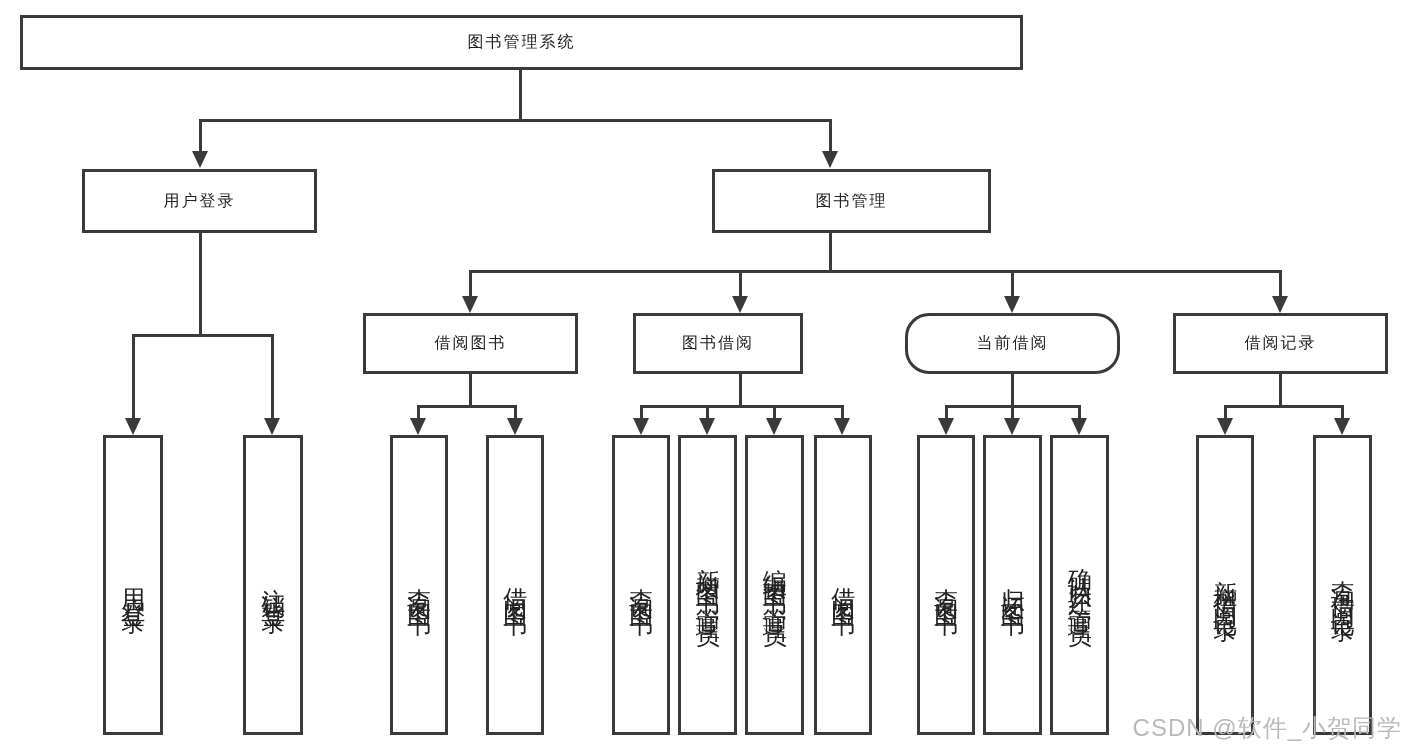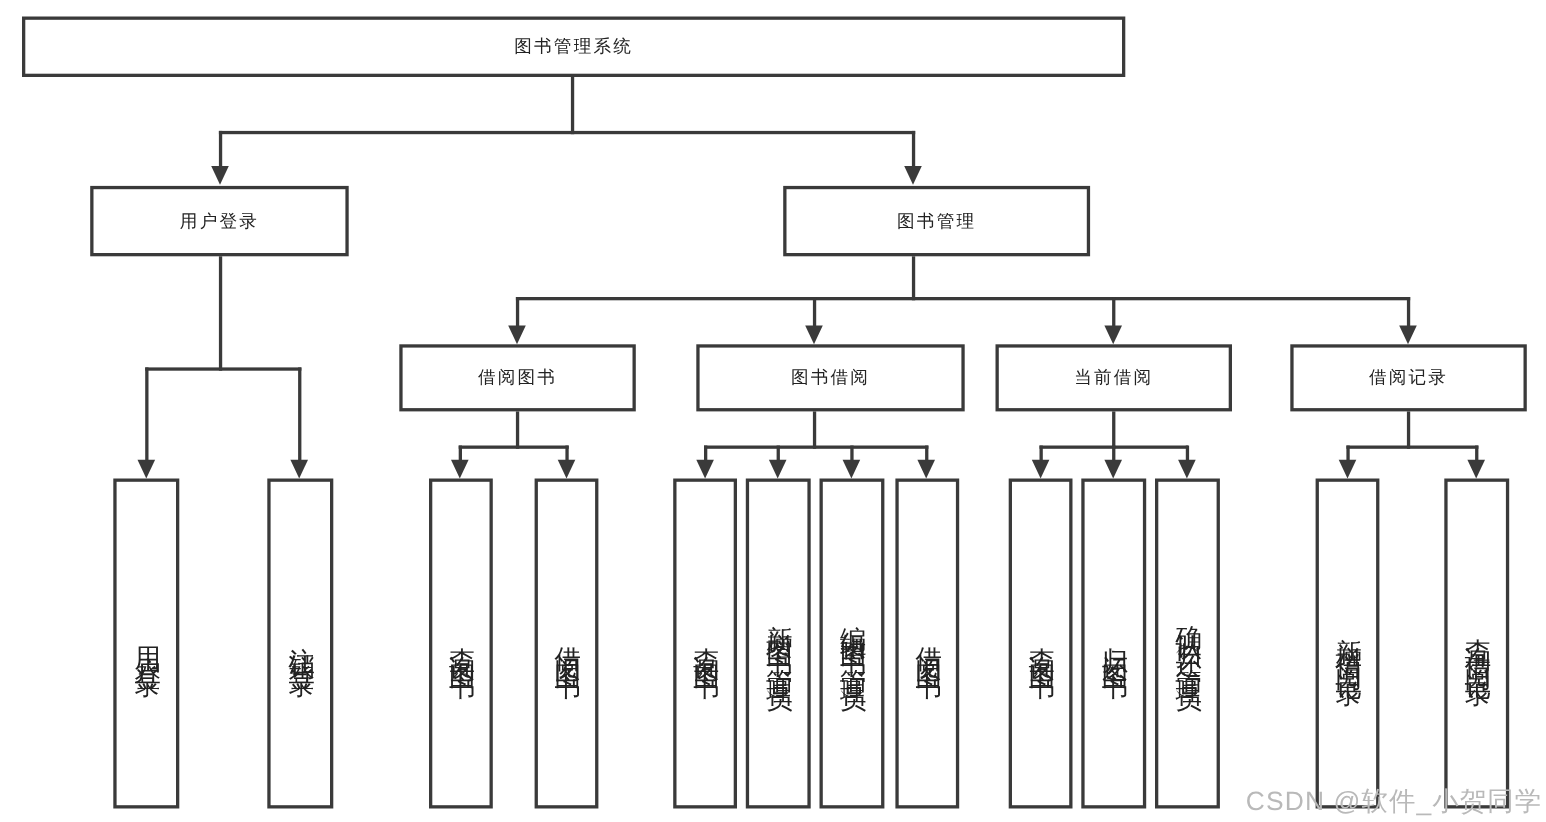--- a/index.html
+++ b/index.html
@@ -63,22 +63,22 @@
 <body>
 
 <div id="stage">
 
   <div class="box" style="left:20px; top:15px; width:1003px; height:55px;">图书管理系统</div>
 
   <div class="box" style="left:82px; top:169px; width:235px; height:64px;">用户登录</div>
   <div class="box" style="left:712px; top:169px; width:279px; height:64px;">图书管理</div>
 
   <div class="box" style="left:363px; top:313px; width:215px; height:61px;">借阅图书</div>
-  <div class="box" style="left:633px; top:313px; width:244px; height:61px;">图书借阅</div>
-  <div class="box" style="left:905px; top:313px; width:215px; height:61px;">当前借阅</div>
+  <div class="box" style="left:633px; top:313px; width:170px; height:61px;">图书借阅</div>
+  <div class="box" style="left:905px; top:313px; width:215px; height:61px;border-radius:24px;">当前借阅</div>
   <div class="box" style="left:1173px; top:313px; width:215px; height:61px;">借阅记录</div>
 
   <div class="box leaf" style="left:103px; top:435px; width:60px; height:300px;">用户登录</div>
   <div class="box leaf" style="left:243px; top:435px; width:60px; height:300px;">注销登录</div>
 
   <div class="box leaf" style="left:390px; top:435px; width:58px; height:300px;">查询图书</div>
   <div class="box leaf" style="left:486px; top:435px; width:58px; height:300px;">借阅图书</div>
 
   <div class="box leaf" style="left:612px; top:435px; width:58px; height:300px;">查询图书</div>
   <div class="box leaf" style="left:678px; top:435px; width:59px; height:300px;">新增图书（管理员）</div>

